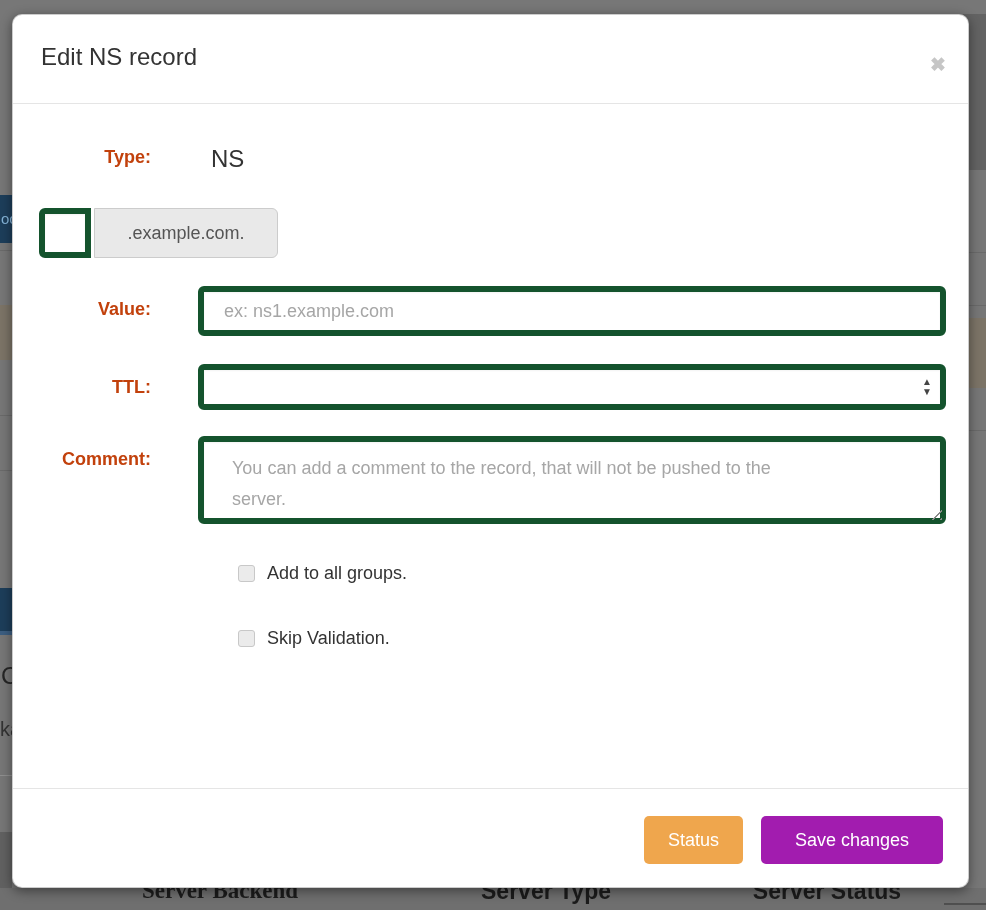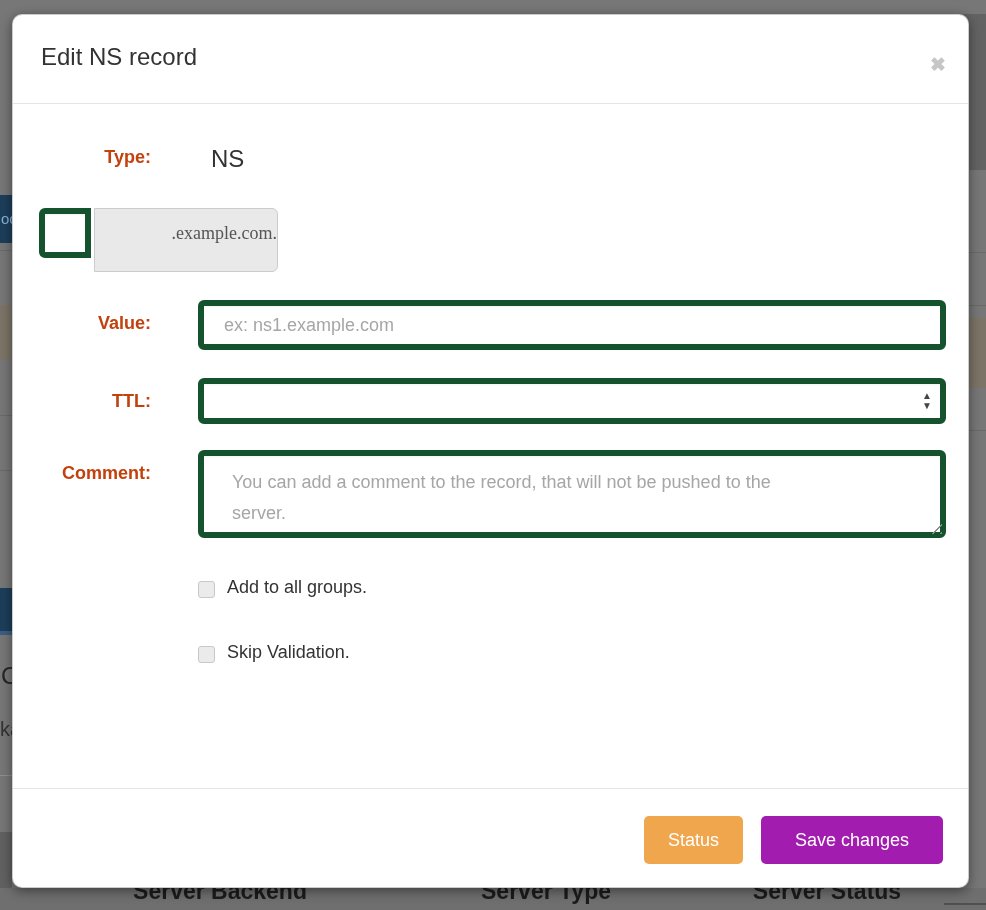--- a/index.html
+++ b/index.html
@@ -28,21 +28,21 @@
                color: #85b4d9; font-size: 15px; line-height: 48px; padding-left: 1px; overflow: hidden; }
   .bd-blue-2 { left: 0; top: 588px; width: 14px; height: 47px; background: #1d3e5a;
                border-bottom: 4px solid #3c5e81; }
   .bd-letter-c  { left: 1px; top: 662px; font-size: 24px; color: #262626; }
   .bd-letters-ka{ left: 0; top: 718px; font-size: 20px; color: #333333; }
   .bd-light-line{ left: 0; top: 775px; width: 12px; height: 1px; background: #8f8f8f; }
   .bd-dark-bottom-left { left: 0; top: 832px; width: 12px; height: 78px; background: #616161; }
   .bd-bottom-band { left: 0; top: 888px; width: 986px; height: 22px; background: #6f6f6f; }
   .bd-header { position: absolute; top: 878px; transform: translateX(-50%);
                font-size: 23px; font-weight: bold; color: #1c1c1c; white-space: nowrap; }
-  .bd-h1 { left: 220px; } .bd-h2 { left: 546px; } .bd-h3 { left: 827px; }
+  .bd-h1 { left: 220px; font-family: Liberation Serif, serif; } .bd-h2 { left: 546px; } .bd-h3 { left: 827px; }
   .bd-bottom-line-right { left: 944px; top: 903px; width: 42px; height: 2px; background: #4f4f4f; }
 
   
   .modal {
     position: absolute; left: 12px; top: 14px; width: 957px; height: 874px;
     background: #ffffff; border: 1px solid rgba(0,0,0,0.2); border-radius: 10px;
     box-shadow: 0 3px 12px rgba(0,0,0,0.45);
     z-index: 5; display: flex; flex-direction: column;
   }
   .modal-header { height: 89px; border-bottom: 1px solid #e5e5e5; position: relative;
@@ -69,38 +69,38 @@
     width: 100%; border: 6px solid #14532d; border-radius: 6px;
     font-size: 18px; color: #555555; background: #ffffff; outline: none;
     box-shadow: inset 0 1px 2px rgba(0,0,0,0.05);
     font-family: "Liberation Sans", "DejaVu Sans", sans-serif;
   }
   .text-input { height: 50px; padding: 0 20px; }
   .text-input::placeholder, .comment-area::placeholder { color: #a6a6a6; opacity: 1; }
 
   .input-group { display: flex; gap: 3px; }
   .input-group .text-input { flex: 1 1 auto; border-radius: 6px 0 0 6px; }
-  .input-addon { flex: none; width: 184px; height: 64px; line-height: 48px;
+  .input-addon { flex: none; width: 184px; height: 50px; line-height: 48px;
                  background: #e9e9e9; border: 1px solid #cccccc; border-radius: 0 6px 6px 0;
-                 font-size: 18px; color: #555555; text-align: right; font-family: Liberation Serif, serif; }
+                 font-size: 18px; color: #555555; text-align: center; }
 
   .select-wrap { position: relative; }
   .ttl-select { height: 46px; padding: 0 40px 0 14px; appearance: none; -webkit-appearance: none; }
   .select-arrows { position: absolute; right: 14px; top: 50%; transform: translateY(-50%);
                    display: flex; flex-direction: column; align-items: center; pointer-events: none; }
   .select-arrows span { font-size: 10px; line-height: 10px; color: #444444; }
 
   .comment-wrap { position: relative; }
   .comment-area { height: 88px; padding: 11px 28px; line-height: 31px; resize: none; display: block; }
   .resize-grip { position: absolute; right: 4px; bottom: 4px; width: 13px; height: 13px;
                  clip-path: polygon(100% 0, 100% 100%, 0 100%);
                  background: repeating-linear-gradient(135deg, #8a8a8a 0 1.5px, transparent 1.5px 5.5px);
                  cursor: nwse-resize; }
 
-  .check-wrap { display: flex; align-items: flex-end; }
+  .check-wrap { display: flex; align-items: center; margin-left: 40px; }
   .checkbox { width: 17px; height: 17px; background: #ebebeb; border: 1px solid #c8c8c8;
               border-radius: 3px; margin-right: 12px; flex: none; cursor: pointer; }
   .check-label { font-size: 18px; color: #333333; cursor: pointer; }
 
   .modal-footer { height: 99px; border-top: 1px solid #e5e5e5; flex: none;
                   display: flex; justify-content: flex-end; align-items: flex-start;
                   padding: 27px 25px 0 0; gap: 18px; }
   .btn { height: 48px; border: none; border-radius: 5px; font-size: 18px; color: #ffffff;
          cursor: pointer; font-family: "Liberation Sans", "DejaVu Sans", sans-serif; }
   .btn-close { background: #efa64d; padding: 0 24px; }

